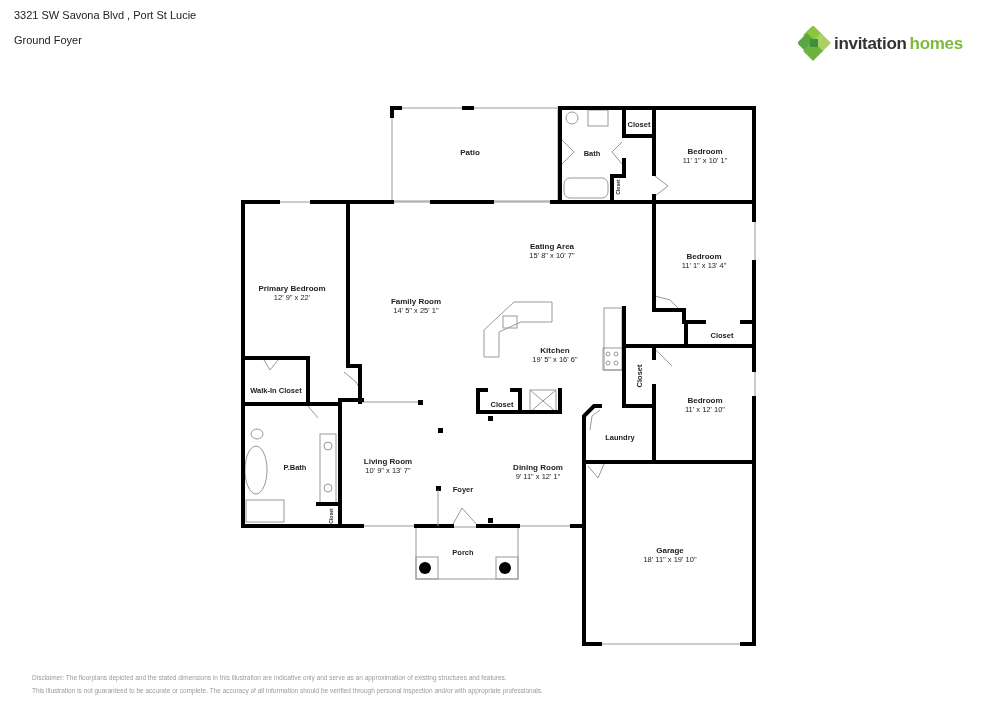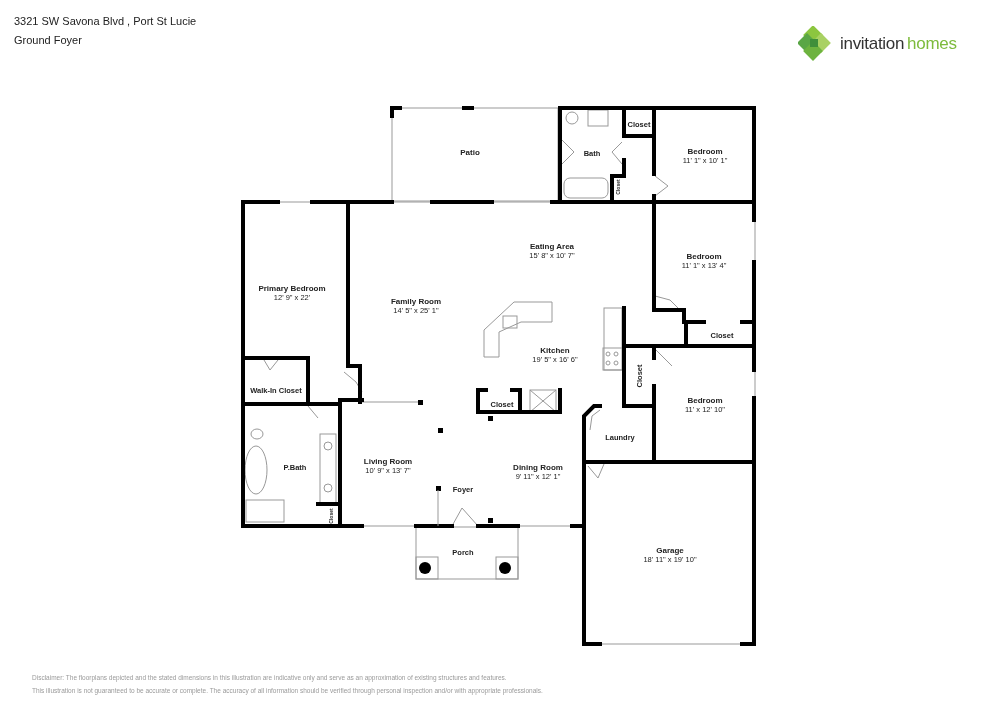--- a/index.html
+++ b/index.html
@@ -1,22 +1,22 @@
 <!DOCTYPE html>
 <html><head>
 <meta charset="utf-8">
 <style>
   html, body { margin: 0; padding: 0; background: #ffffff; }
   body { width: 1000px; height: 707px; position: relative; overflow: hidden; font-family: "Liberation Sans", sans-serif; color: #222; }
   .hdr { position: absolute; left: 14px; font-size: 11px; color: #222; }
-  .hdr.l1 { top: 15px; }
+  .hdr.l1 { top: 9px; }
   .hdr.l2 { top: 34px; }
   .logo { position: absolute; left: 798px; top: 26px; height: 36px; display: flex; align-items: center; }
   .logo svg { display: block; }
-  .logo-text { font-size: 17px; font-weight: normal; letter-spacing: -0.3px; margin-left: 6px; }
+  .logo-text { font-size: 17px; font-weight: bold; letter-spacing: -0.3px; margin-left: 0; }
   .logo-a { color: #333; }
   .logo-b { color: #7dbb3c; margin-left: 3px; }
   .disclaimer { position: absolute; left: 32px; font-size: 6.5px; color: #9a9a9a; }
   .disclaimer.d1 { top: 674px; }
   .disclaimer.d2 { top: 687px; }
   svg.plan { position: absolute; left: 0; top: 0; }
   .room-name { font-family: "Liberation Sans", sans-serif; font-size: 8px; font-weight: bold; fill: #222; }
   .room-dim { font-family: "Liberation Sans", sans-serif; font-size: 7.5px; fill: #222; }
   .small-name { font-family: "Liberation Sans", sans-serif; font-size: 7.5px; font-weight: bold; fill: #222; }
   .tiny-name { font-family: "Liberation Sans", sans-serif; font-size: 5px; font-weight: bold; fill: #222; }

